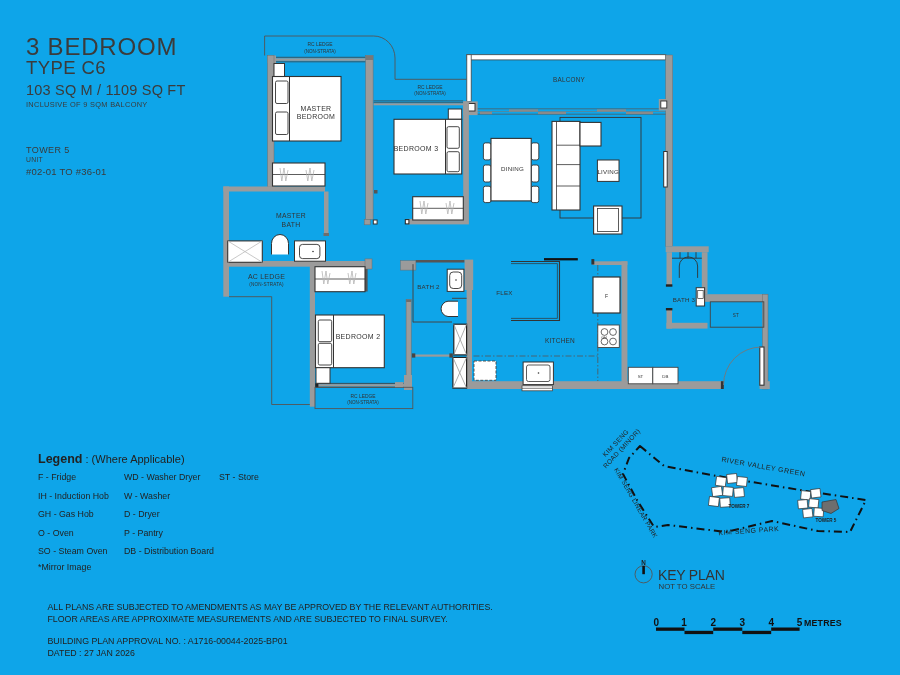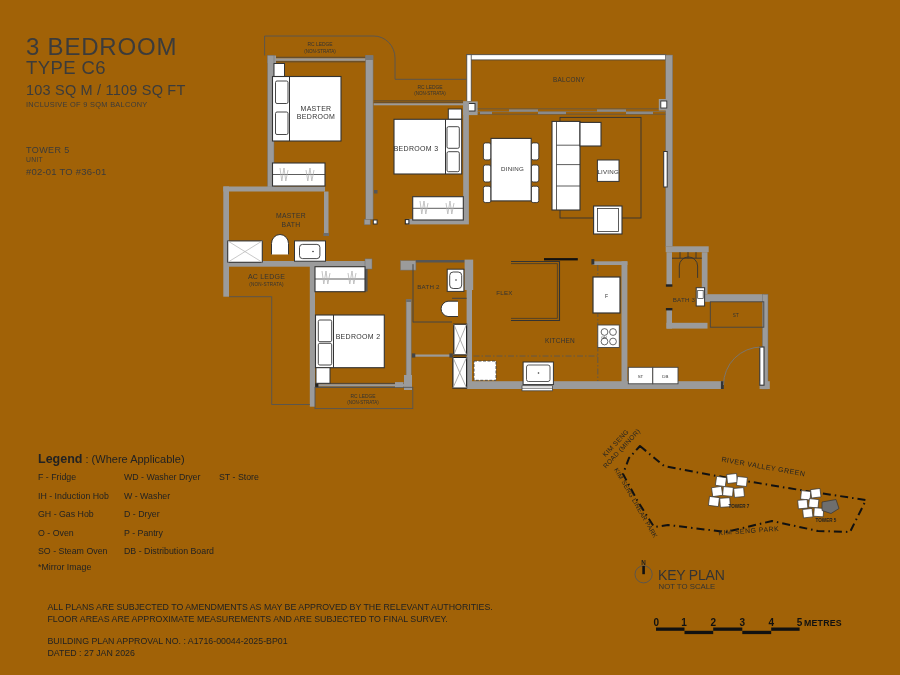--- a/index.html
+++ b/index.html
@@ -1,16 +1,16 @@
 <!DOCTYPE html>
 <html><head>
 <meta charset="utf-8">
 <style>
   html,body{margin:0;padding:0;background:#ffffff;}
-  #page{position:relative;width:900px;height:675px;background:#a16207;overflow:hidden;
+  #page{position:relative;width:900px;height:675px;background:#0ea5e9;overflow:hidden;
         font-family:"Liberation Sans",sans-serif;}
   svg text{font-family:"Liberation Sans",sans-serif;}
 </style>
 </head>
 <body>
 <div id="page">
 <svg width="900" height="675" viewBox="0 0 900 675" xmlns="http://www.w3.org/2000/svg">
 
 <g fill="#3b3b3b">
   <text x="26" y="55" font-size="24" letter-spacing="0.8">3 BEDROOM</text>

